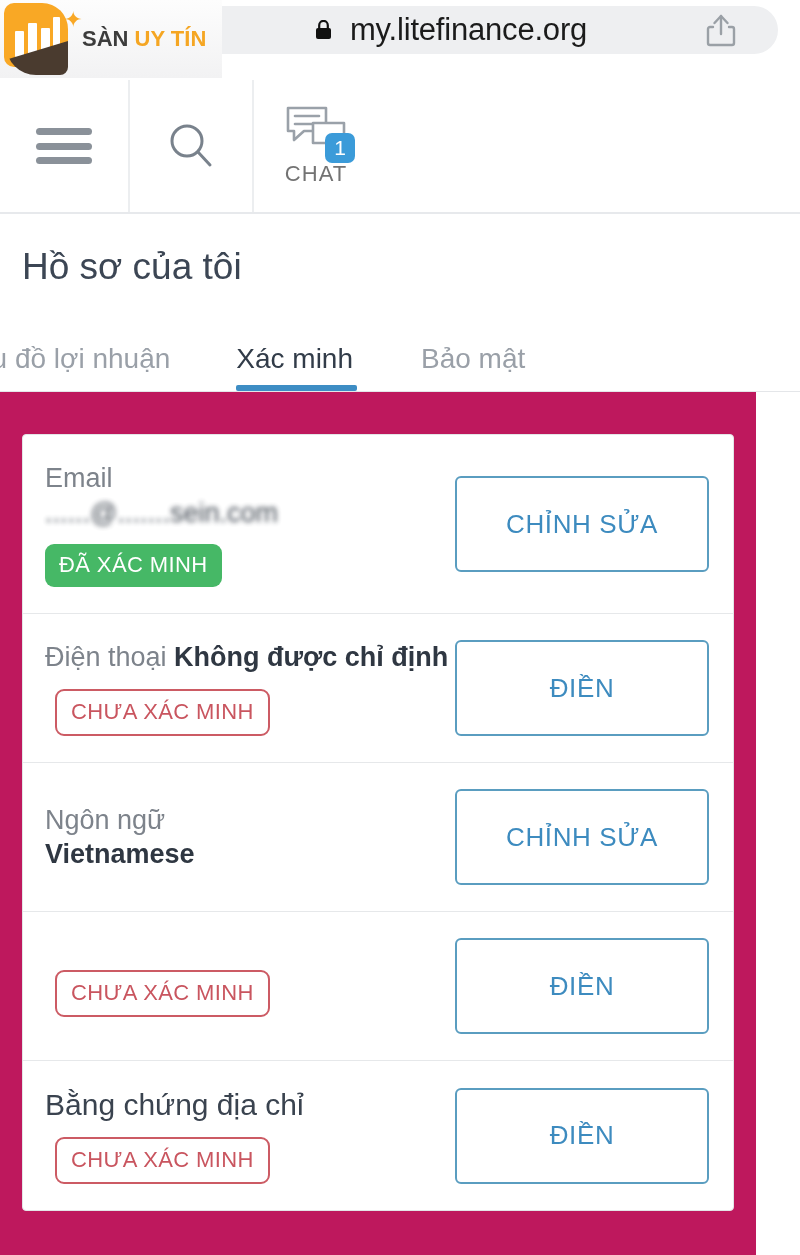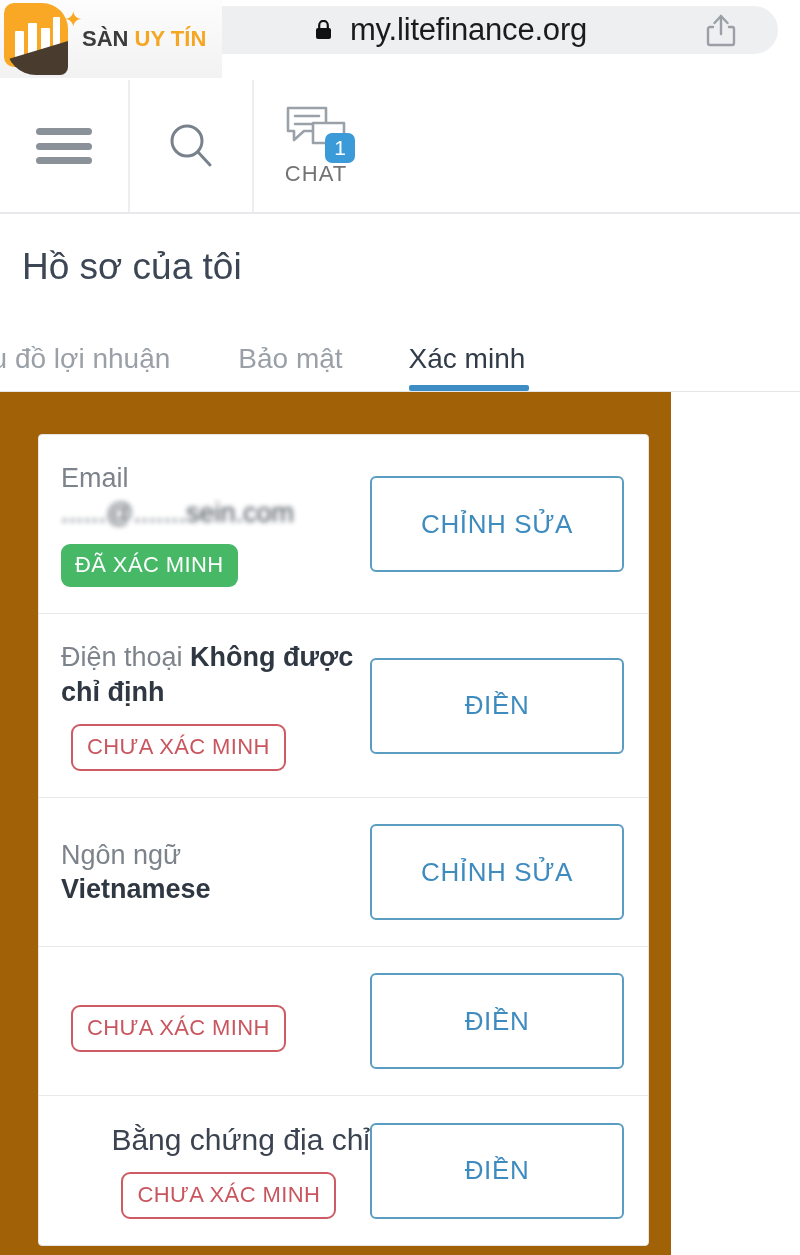--- a/index.html
+++ b/index.html
@@ -122,33 +122,33 @@
   .tab.t2 { margin-left: 68px; }
   .tab.t3 { margin-left: 66px; }
   .tab.active { color: #323c49; }
   .tab.active::after {
     content: ""; position: absolute; left: 0; right: -4px; bottom: 0;
     height: 6px; background: #3d8dc4; border-radius: 2px;
   }
 
   
   .content {
-    position: absolute; top: 392px; left: 0; width: 671px; height: 863px;
-    background: #a16207; padding: 42px 22px 0 38px;
+    position: absolute; top: 392px; left: 0; width: 756px; height: 863px;
+    background: #be185d; padding: 42px 22px 0 22px;
   }
   .card {
     background: #ffffff; border: 1px solid #e3e5e7; border-radius: 4px;
     overflow: hidden;
   }
   .row {
     display: flex; align-items: center; justify-content: space-between;
     padding: 26px 24px 26px 22px; border-bottom: 1px solid #e6e8ea;
     min-height: 140px;
   }
-  .row:last-child { border-bottom: none; justify-content: flex-end; }
+  .row:last-child { border-bottom: none; }
   .row-left { max-width: 430px; }
   .f-label { font-size: 27px; color: #7d838b; line-height: 1.28; }
   .f-value { font-size: 27px; color: #2f3742; font-weight: bold; line-height: 1.28; }
   .f-value-blur { filter: blur(2.6px); opacity: .9; font-weight: normal; color:#2f3742; }
   .f-title { font-size: 30px; color: #3a434f; line-height: 1.2; }
   .inline-pair { font-size: 27px; line-height: 1.3; }
   .inline-pair .lbl { color: #7d838b; }
   .inline-pair .val { color: #2f3742; font-weight: bold; }
 
   .badge {
@@ -232,22 +232,22 @@
         <div class="chat-badge">1</div>
       </div>
       <div class="chat-label">CHAT</div>
     </div>
   </div>
 
   <div class="page-title">Hồ sơ của tôi</div>
 
   <div class="tabs">
     <div class="tab t0">ểu đồ lợi nhuận</div>
+    <div class="tab t3 active">Xác minh</div>
     <div class="tab t2">Bảo mật</div>
-    <div class="tab t3 active">Xác minh</div>
   </div>
 
   <div class="content">
     <div class="card">
 
       <div class="row">
         <div class="row-left">
           <div class="f-label">Email</div>
           <div class="f-value f-value-blur">......@.......sein.com</div>
           <div class="badge badge-verified">ĐÃ XÁC MINH</div>

